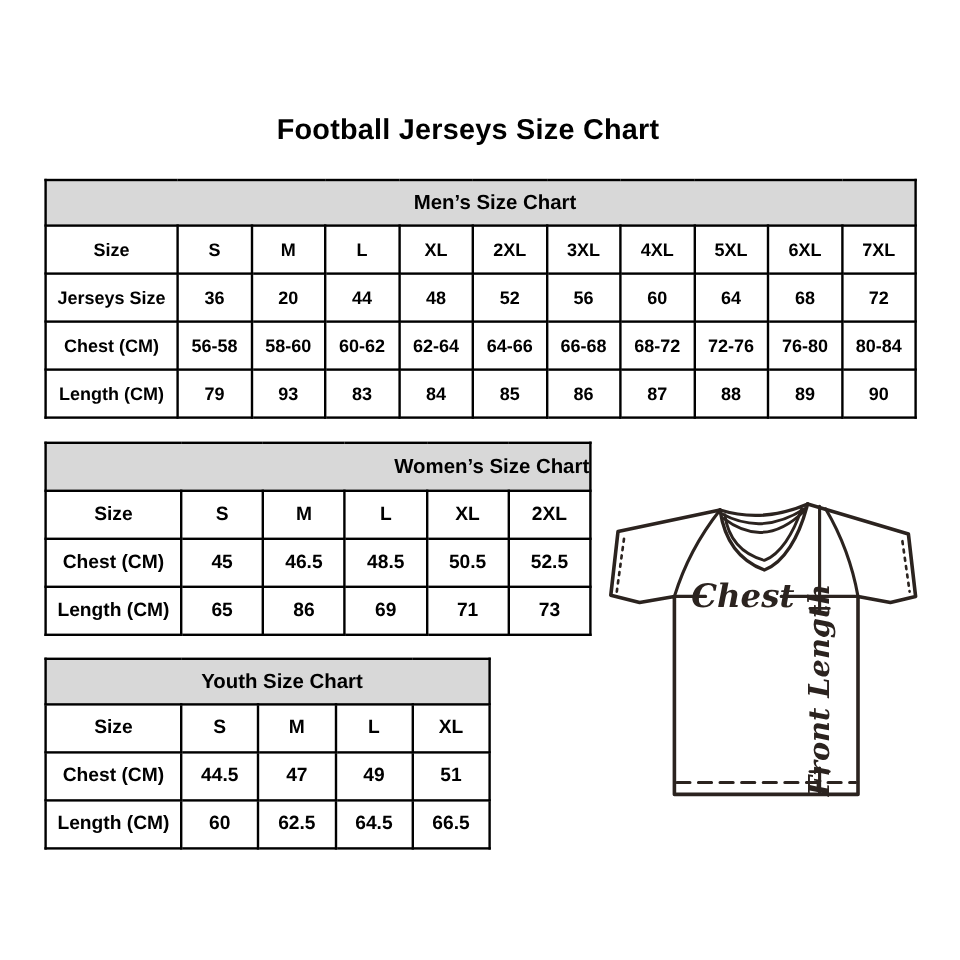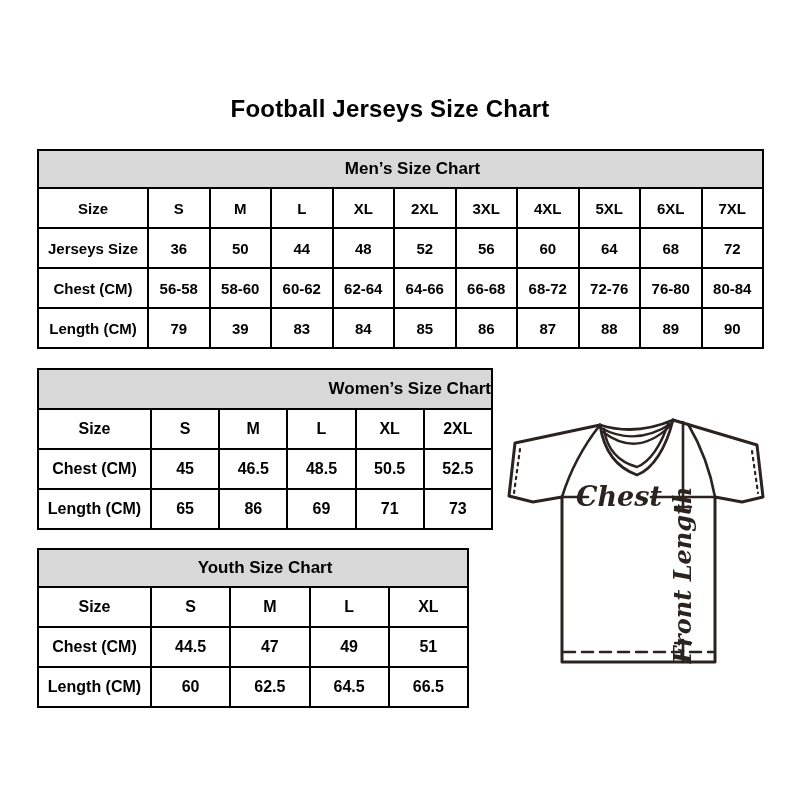--- a/index.html
+++ b/index.html
@@ -17,21 +17,21 @@
   table.size-table tbody tr{height:40px;padding-left:32px;}
 
   table.mens{left:37px;top:149px;width:727px;}
   table.mens col.label-col{width:110px;}
 
   table.womens{left:37px;top:368px;width:456px;}
   table.womens col.label-col{width:113px;}
   table.womens tbody th,table.womens tbody td{font-size:16px;}
   table.womens th.tbl-head{height:38px;text-align:right;}
 
-  table.youth{left:37px;top:548px;width:432px;}
+  table.youth{left:37px;top:548px;width:372px;}
   table.youth col.label-col{width:113px;}
   table.youth tbody th,table.youth tbody td{font-size:16px;}
 
   .jersey-diagram{position:absolute;left:500px;top:400px;width:280px;height:280px;}
 </style>
 </head>
 <body>
 
 <div id="screen">
 
@@ -57,21 +57,21 @@
           <td>2XL</td>
           <td>3XL</td>
           <td>4XL</td>
           <td>5XL</td>
           <td>6XL</td>
           <td>7XL</td>
         </tr>
         <tr>
           <th>Jerseys Size</th>
           <td>36</td>
-          <td>50</td>
+          <td>20</td>
           <td>44</td>
           <td>48</td>
           <td>52</td>
           <td>56</td>
           <td>60</td>
           <td>64</td>
           <td>68</td>
           <td>72</td>
         </tr>
         <tr>
@@ -83,21 +83,21 @@
           <td>64-66</td>
           <td>66-68</td>
           <td>68-72</td>
           <td>72-76</td>
           <td>76-80</td>
           <td>80-84</td>
         </tr>
         <tr>
           <th>Length (CM)</th>
           <td>79</td>
-          <td>39</td>
+          <td>93</td>
           <td>83</td>
           <td>84</td>
           <td>85</td>
           <td>86</td>
           <td>87</td>
           <td>88</td>
           <td>89</td>
           <td>90</td>
         </tr>
       </tbody>

